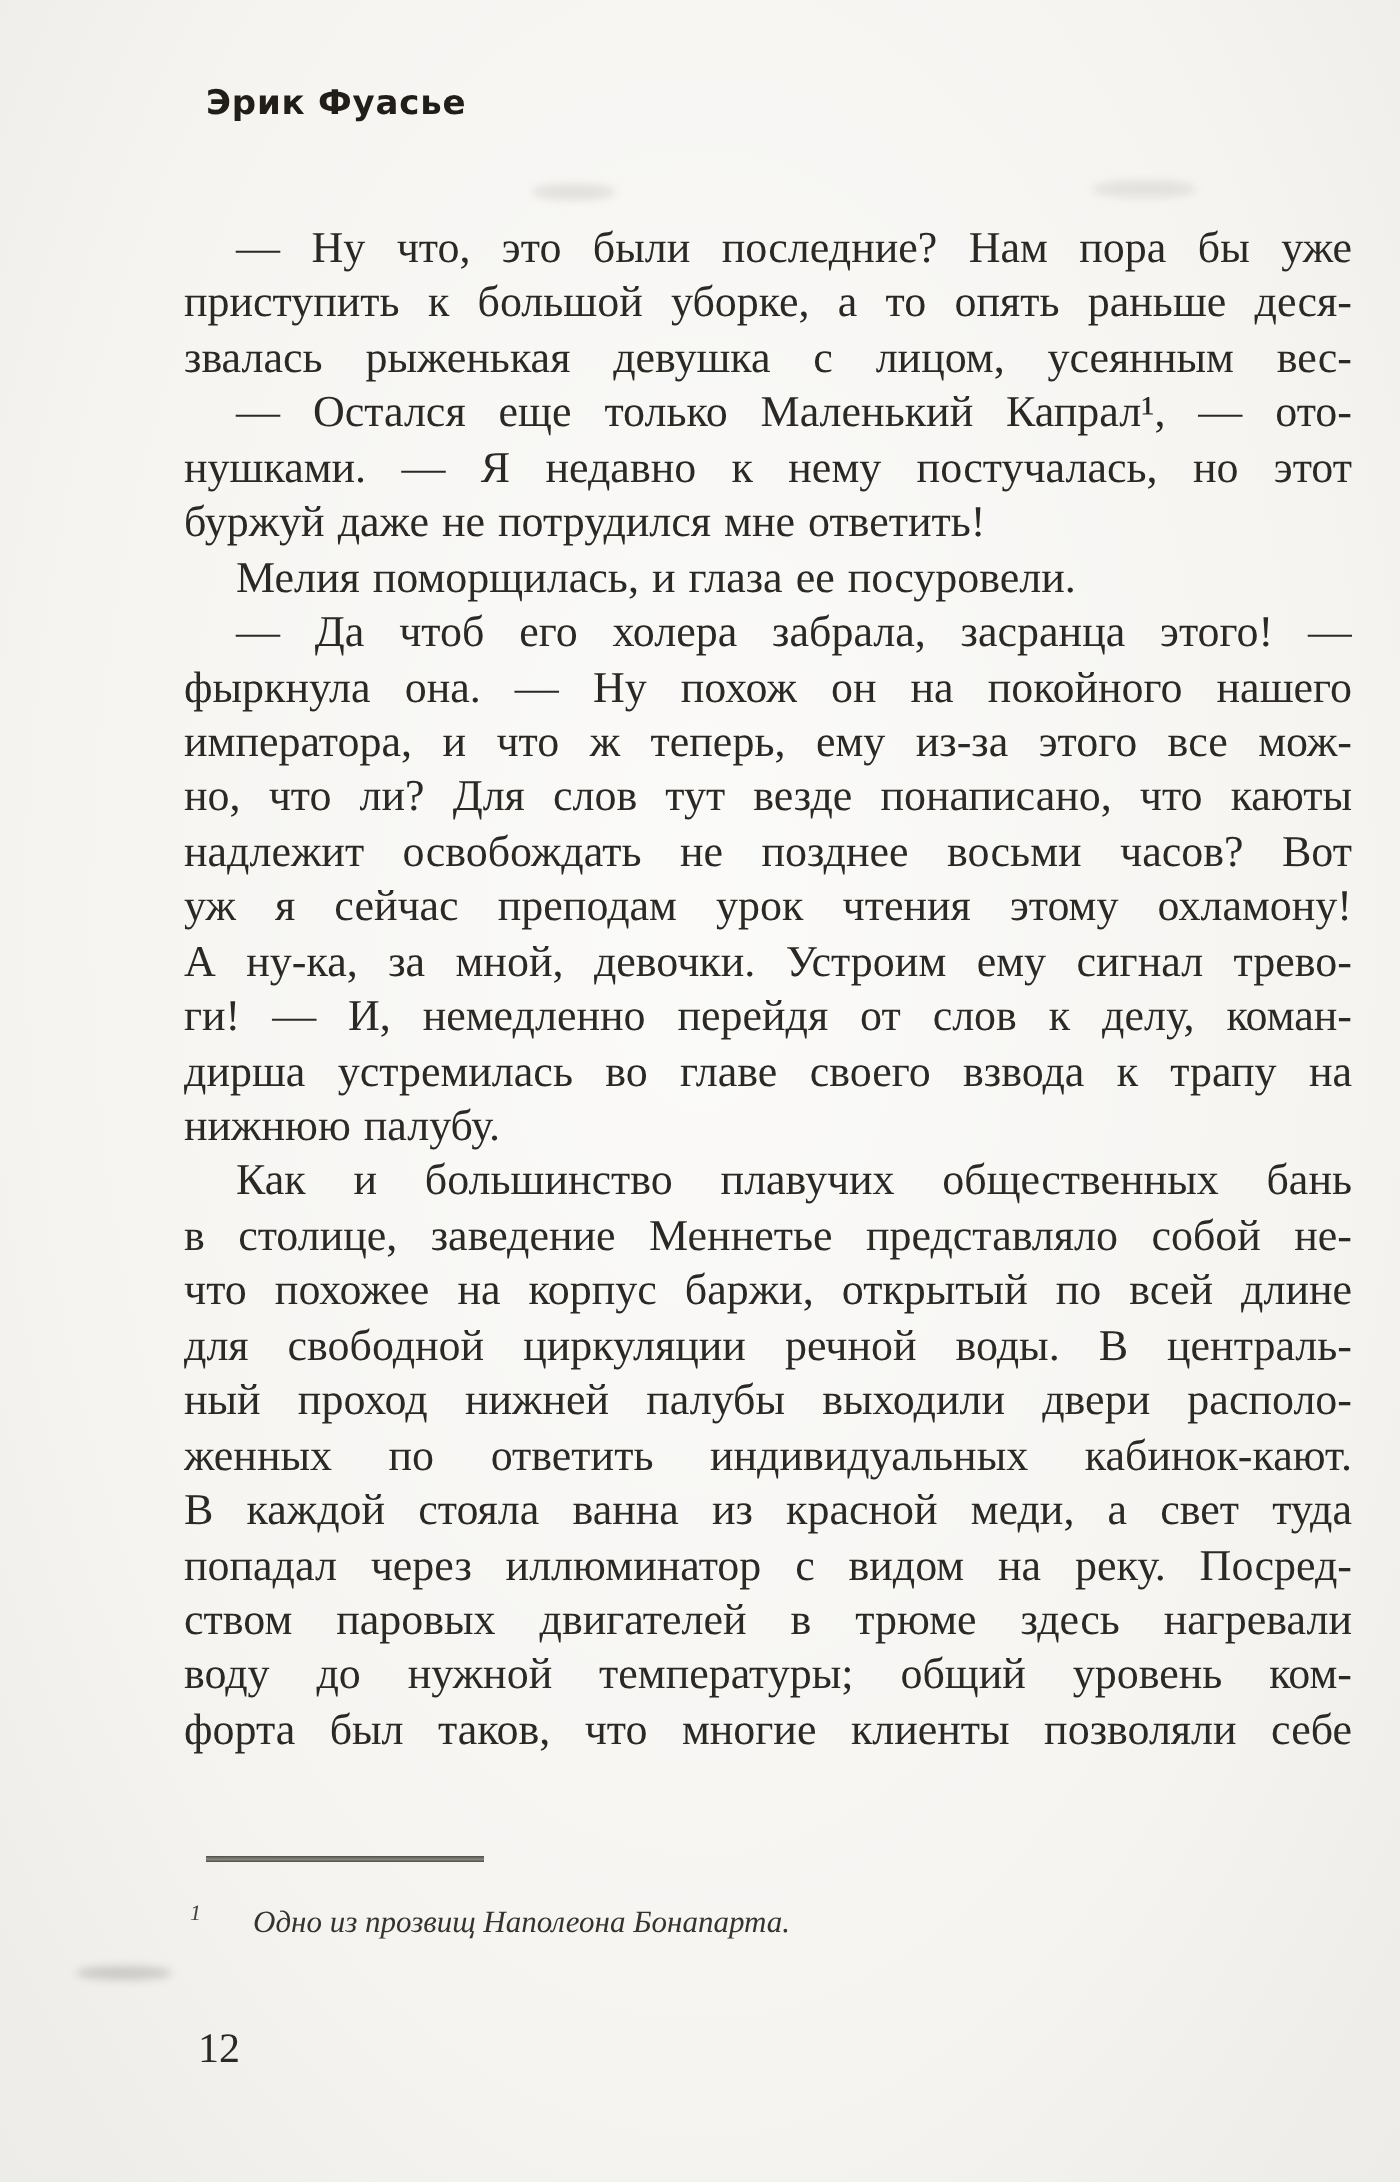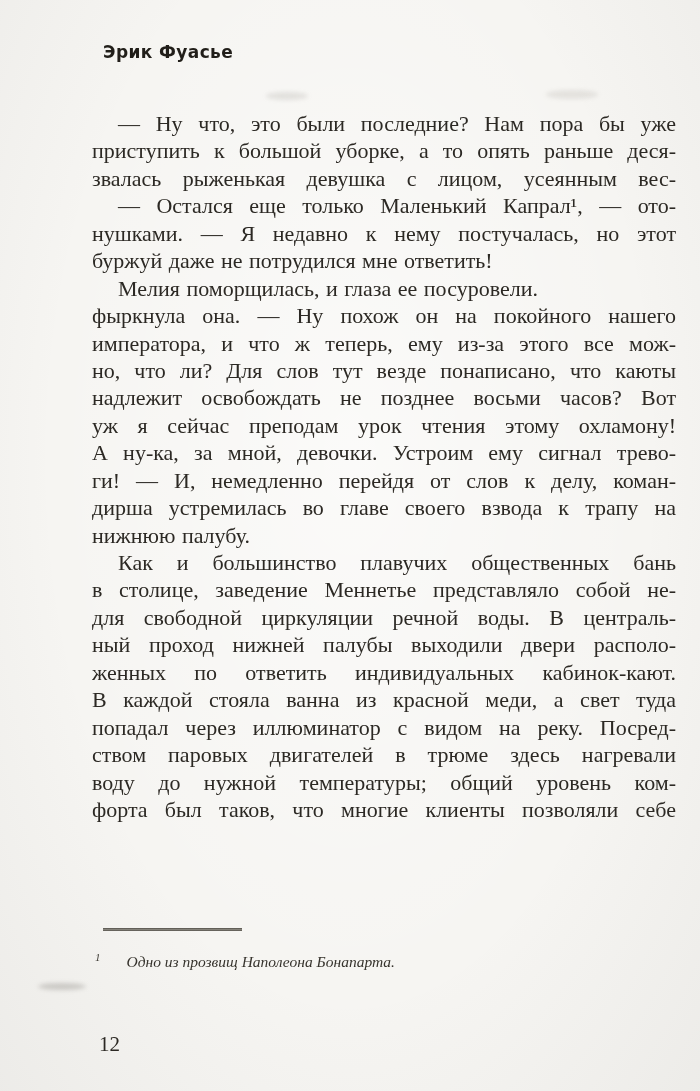--- a/index.html
+++ b/index.html
@@ -70,21 +70,20 @@
     vertical-align: 6px;
     margin-right: 26px;
     color: #43403a;
   }
   .page-number {
     position: absolute;
     left: 99px;
     top: 1012px;
     font-size: 21px;
     color: #2c2924;
-    margin-top: 20px;
   }
   .smudge {
     position: absolute;
     border-radius: 50%;
     filter: blur(2px);
     pointer-events: none;
   }
   .smudge-a { left: 38px;  top: 983px; width: 48px; height: 7px;  background: rgba(118,115,108,0.30); }
   .smudge-b { left: 266px; top: 92px;  width: 42px; height: 8px;  background: rgba(118,115,108,0.16); }
   .smudge-c { left: 546px; top: 90px;  width: 52px; height: 9px;  background: rgba(118,115,108,0.14); }
@@ -111,34 +110,36 @@
       <div class="line indent">— Остался еще только Маленький Капрал¹, — ото-</div>
       <div class="line">нушками. — Я недавно к нему постучалась, но этот</div>
       <div class="line para-end">буржуй даже не потрудился мне ответить!</div>
     </div>
 
     <div class="paragraph">
       <div class="line indent para-end">Мелия поморщилась, и глаза ее посуровели.</div>
     </div>
 
     <div class="paragraph">
+      <div class="line indent">— Да чтоб его холера забрала, засранца этого! —</div>
       <div class="line">фыркнула она. — Ну похож он на покойного нашего</div>
       <div class="line">императора, и что ж теперь, ему из-за этого все мож-</div>
       <div class="line">но, что ли? Для слов тут везде понаписано, что каюты</div>
       <div class="line">надлежит освобождать не позднее восьми часов? Вот</div>
       <div class="line">уж я сейчас преподам урок чтения этому охламону!</div>
       <div class="line">А ну-ка, за мной, девочки. Устроим ему сигнал трево-</div>
       <div class="line">ги! — И, немедленно перейдя от слов к делу, коман-</div>
       <div class="line">дирша устремилась во главе своего взвода к трапу на</div>
       <div class="line para-end">нижнюю палубу.</div>
     </div>
 
     <div class="paragraph">
       <div class="line indent">Как и большинство плавучих общественных бань</div>
       <div class="line">в столице, заведение Меннетье представляло собой не-</div>
+      <div class="line">что похожее на корпус баржи, открытый по всей длине</div>
       <div class="line">для свободной циркуляции речной воды. В централь-</div>
       <div class="line">ный проход нижней палубы выходили двери располо-</div>
       <div class="line">женных по ответить индивидуальных кабинок-кают.</div>
       <div class="line">В каждой стояла ванна из красной меди, а свет туда</div>
       <div class="line">попадал через иллюминатор с видом на реку. Посред-</div>
       <div class="line">ством паровых двигателей в трюме здесь нагревали</div>
       <div class="line">воду до нужной температуры; общий уровень ком-</div>
       <div class="line">форта был таков, что многие клиенты позволяли себе</div>
     </div>
 

